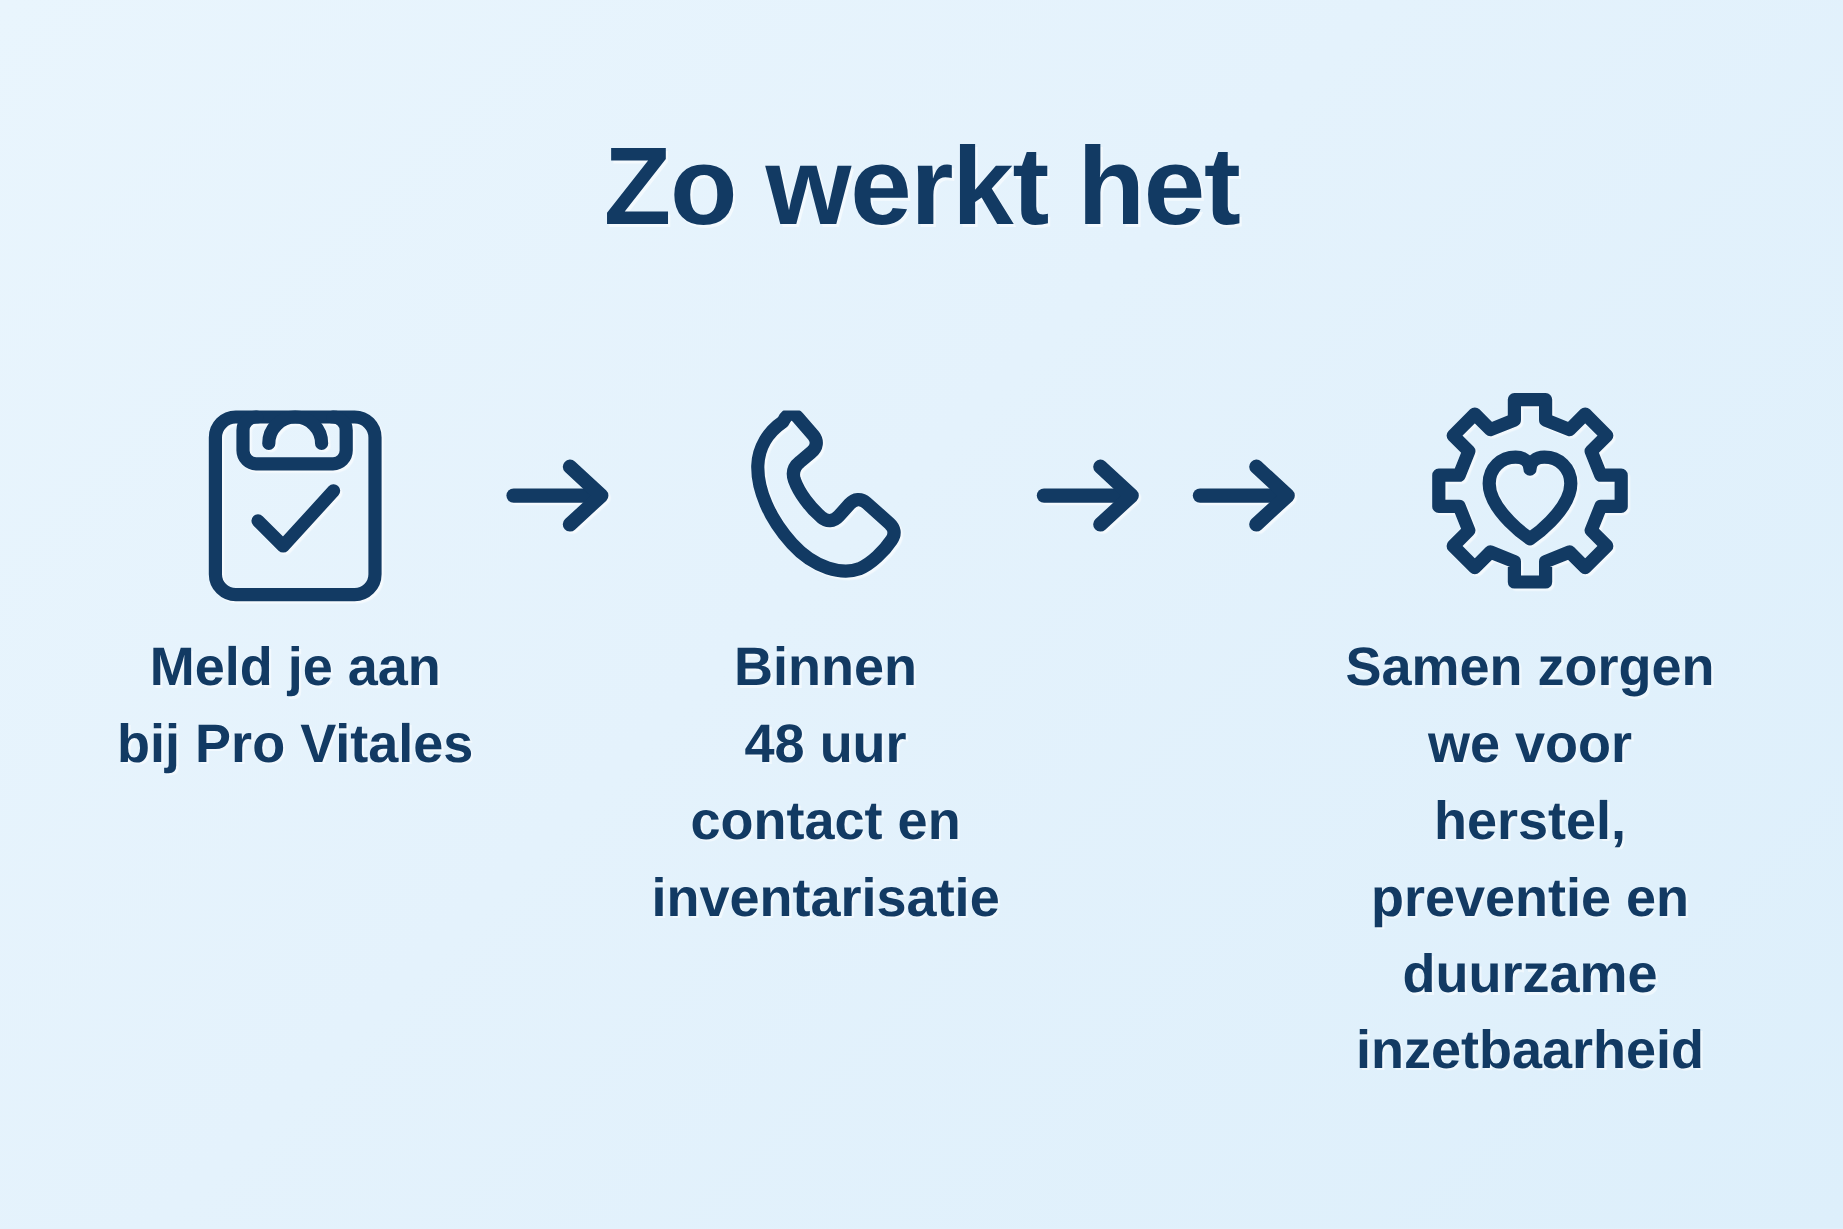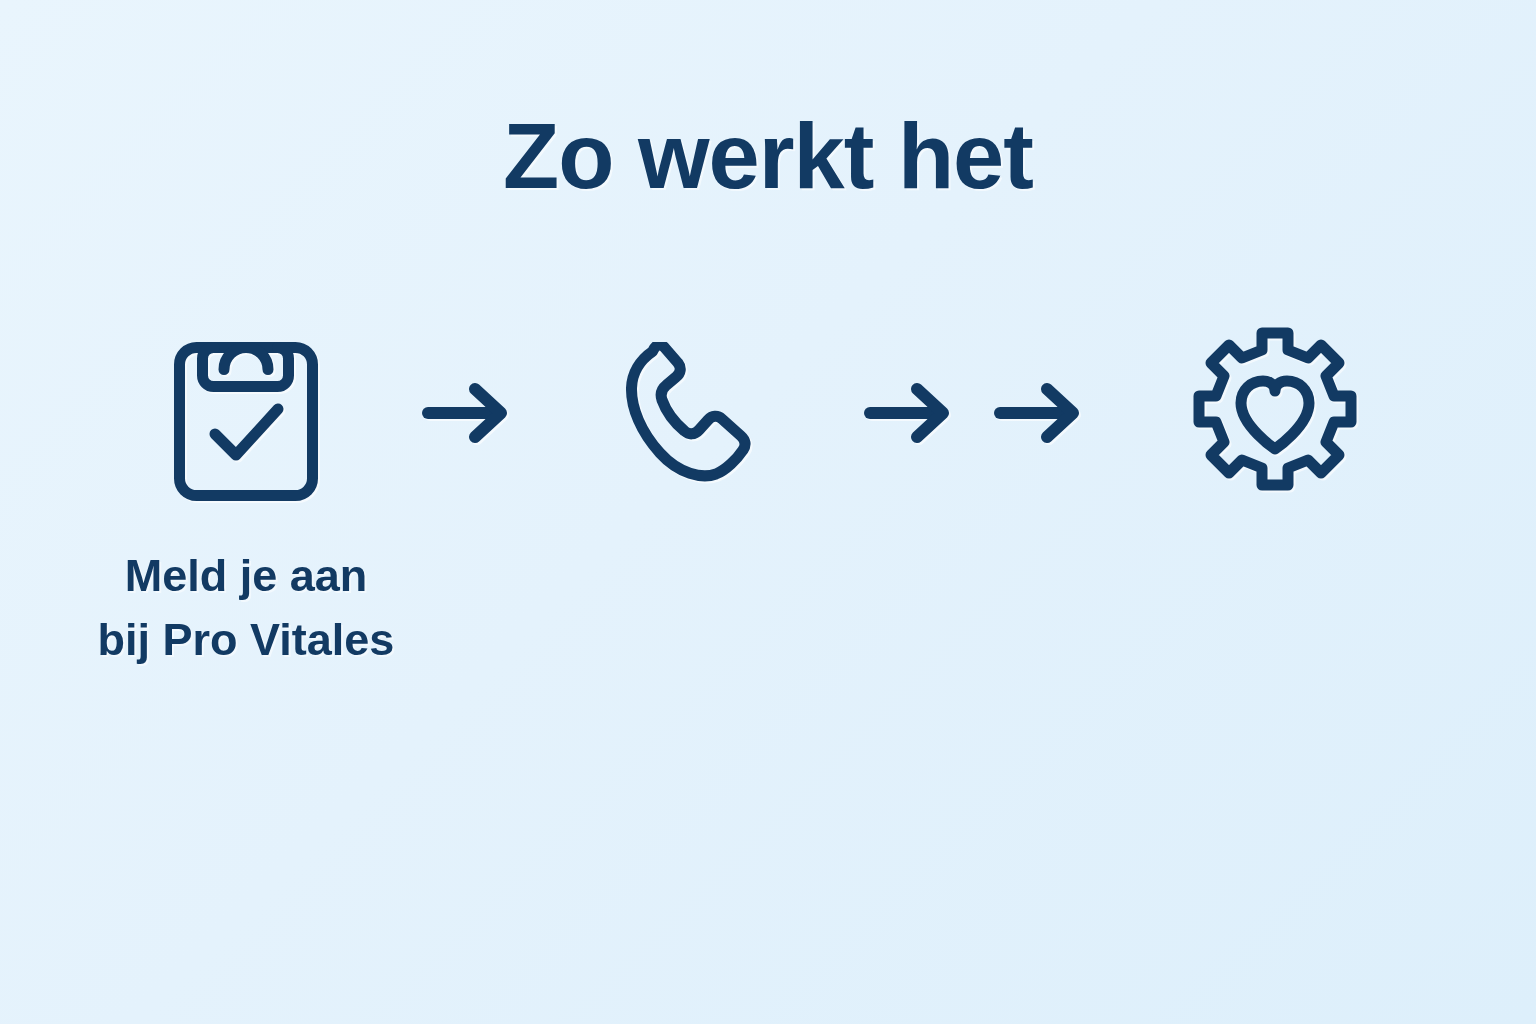--- a/index.html
+++ b/index.html
@@ -64,21 +64,21 @@
     align-items: center;
     justify-content: center;
   }
 
   .icon-slot svg {
     display: block;
     filter: drop-shadow(2px 2px 0 rgba(255,255,255,0.6));
   }
 
   .step-label {
-    margin-top: 36px;
+    margin-top: 16px;
     text-align: center;
     font-size: 45px;
     font-weight: 700;
     line-height: 1.42;
     color: #123a63;
     text-shadow: 2px 2px 0 rgba(255,255,255,0.5);
     white-space: pre-line;
   }
 
   
@@ -144,20 +144,24 @@
                      C72.5 93 67 93 62.5 89
                      C53 81 44 69 40 58
                      C38 52 39.5 47 44.5 43
                      L54 35
                      C59 31 59.5 25.5 56 21
                      L43 6
                      C39 1.5 34.5 1 30.5 9.5 Z"></path>
           </svg>
         </span>
       </div>
+      <div class="step-label">Binnen
+48 uur
+contact en
+inventarisatie</div>
     </div>
 
     <div class="arrow">
       <span>
         <svg width="92" height="72" viewBox="0 0 92 72" fill="none" stroke="#123a63" stroke-width="12" stroke-linecap="round" stroke-linejoin="round">
           <line x1="7" y1="36" x2="76" y2="36"></line>
           <polyline points="54,12 80,36 54,60"></polyline>
         </svg>
       </span>
     </div>
@@ -182,16 +186,21 @@
             <path d="M88 124
                      C88 124 54 101 54 78
                      C54 65 64 56 76 56
                      C83 56 88 60 88 66
                      C88 60 93 56 100 56
                      C112 56 122 65 122 78
                      C122 101 88 124 88 124 Z"></path>
           </svg>
         </span>
       </div>
+      <div class="step-label">Samen zorgen
+we voor herstel,
+preventie en
+duurzame
+inzetbaarheid</div>
     </div>
 
   </div>
 </div>
 
 </body></html>

